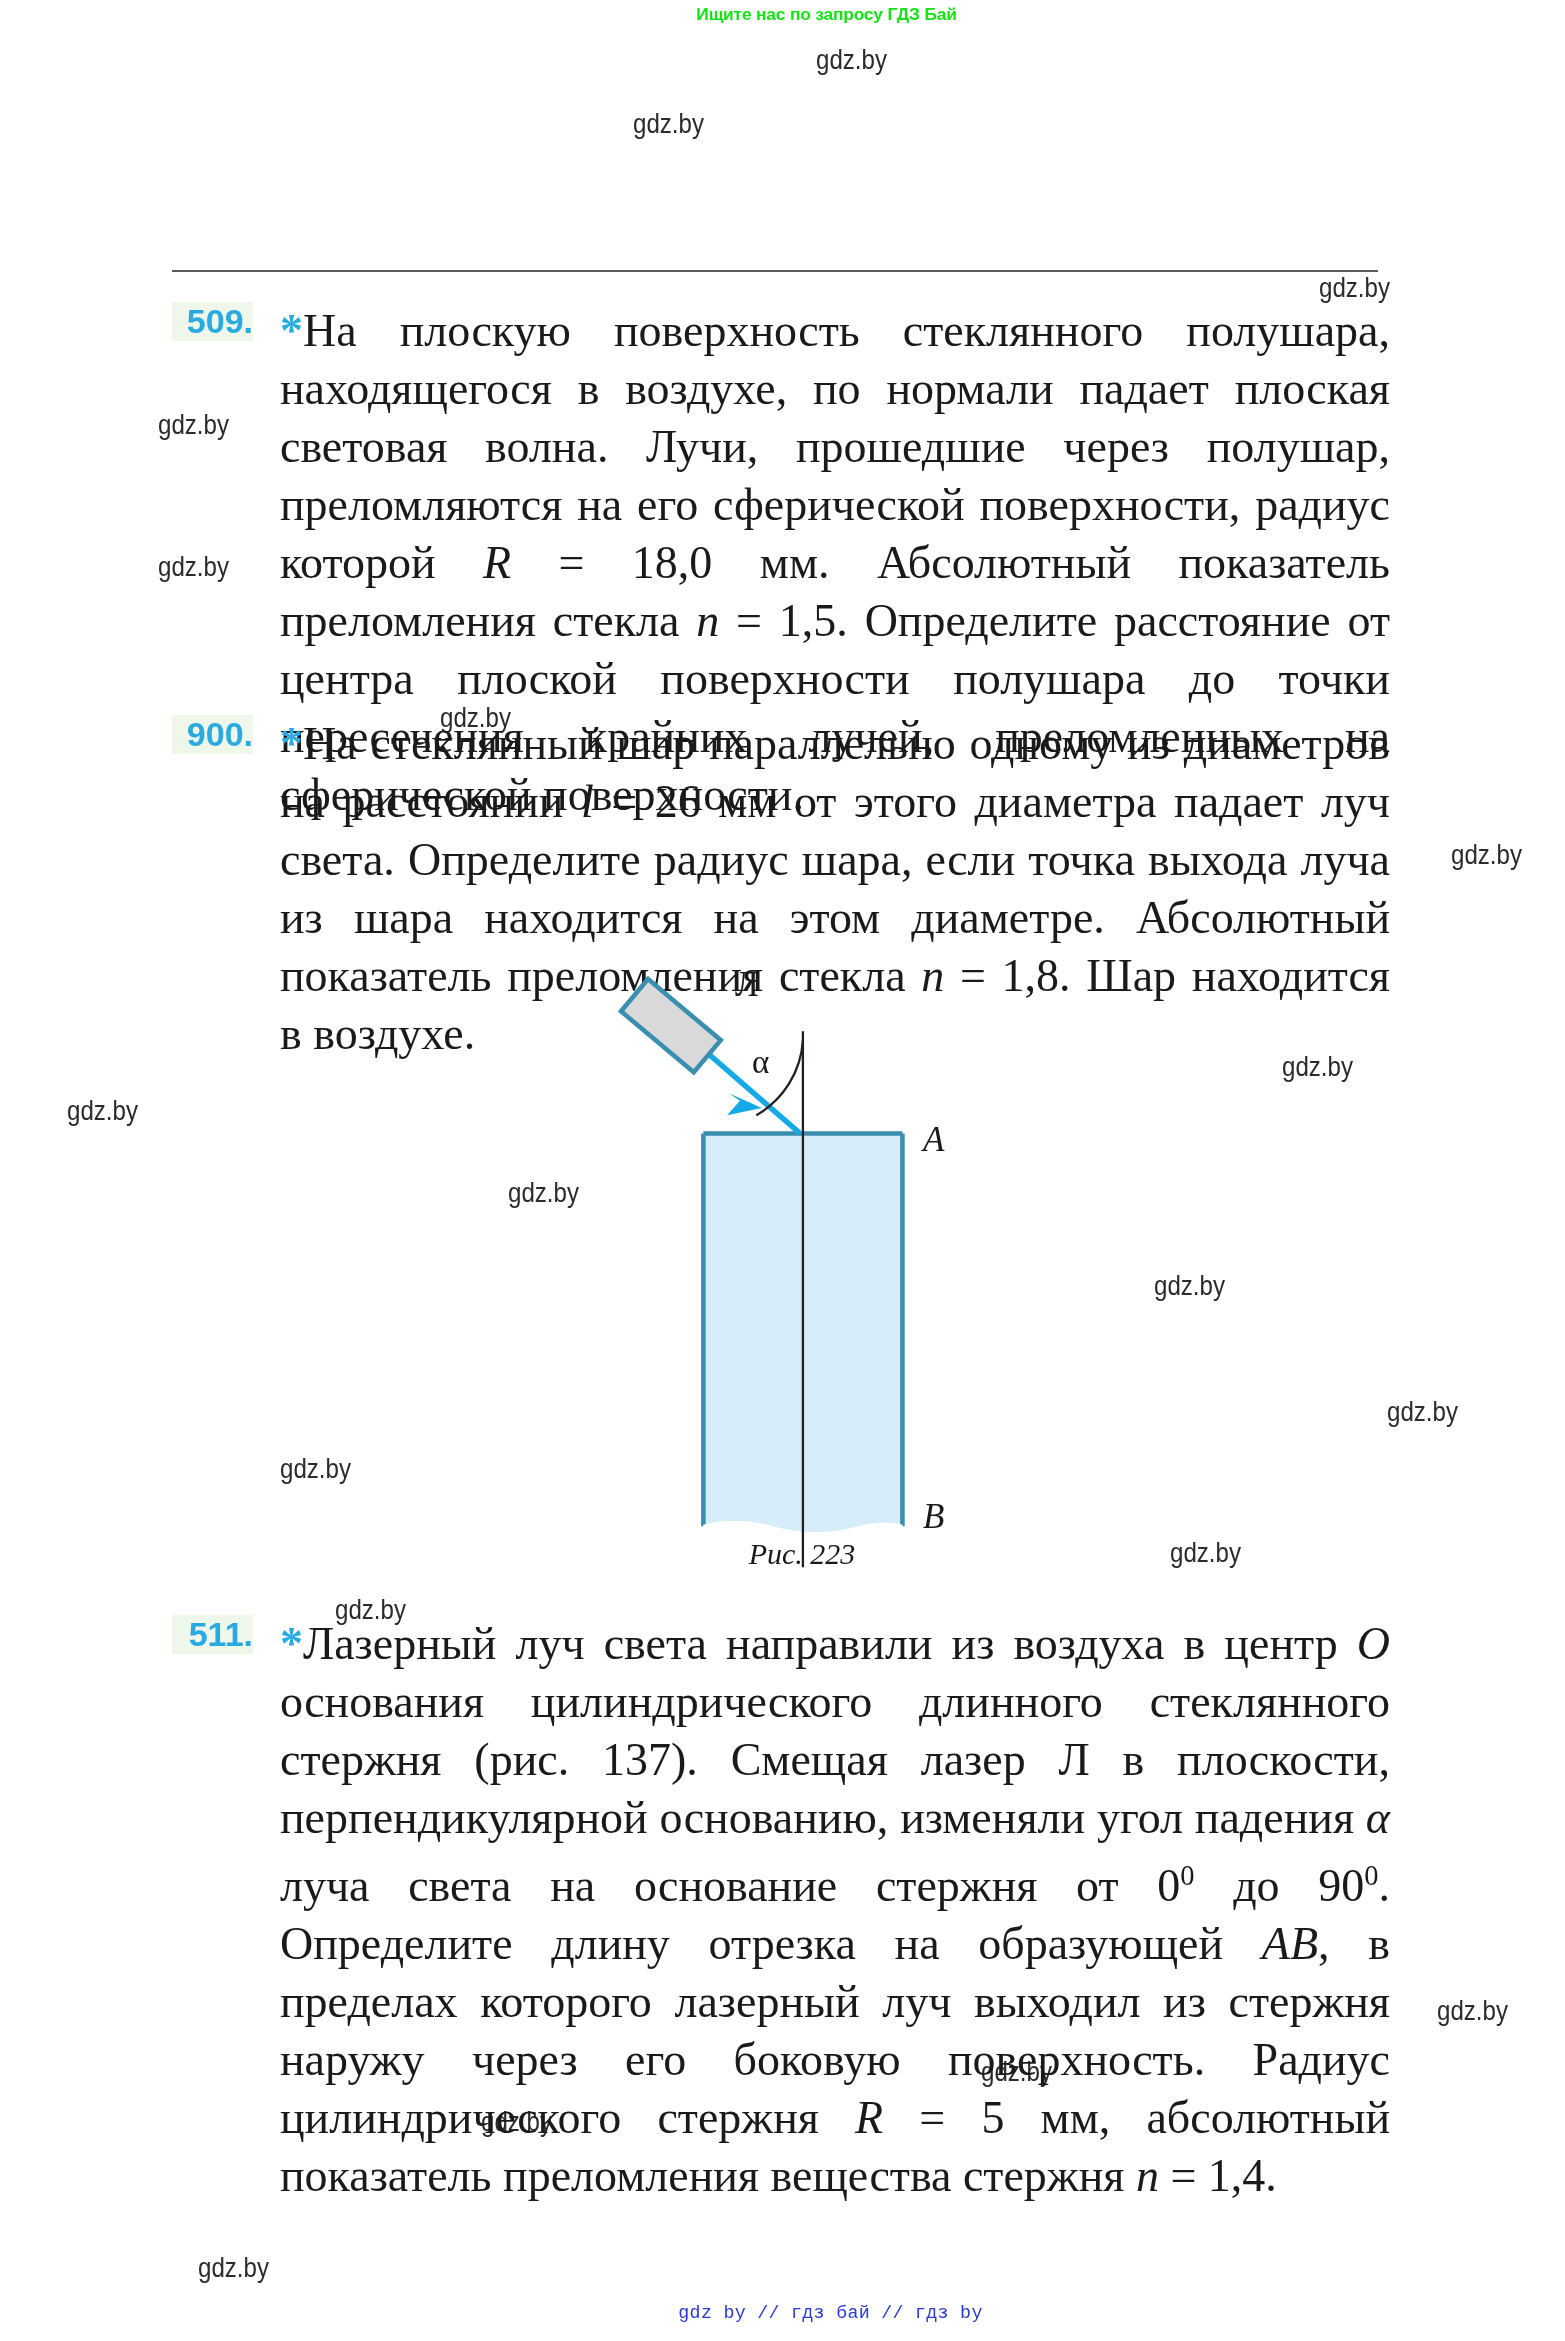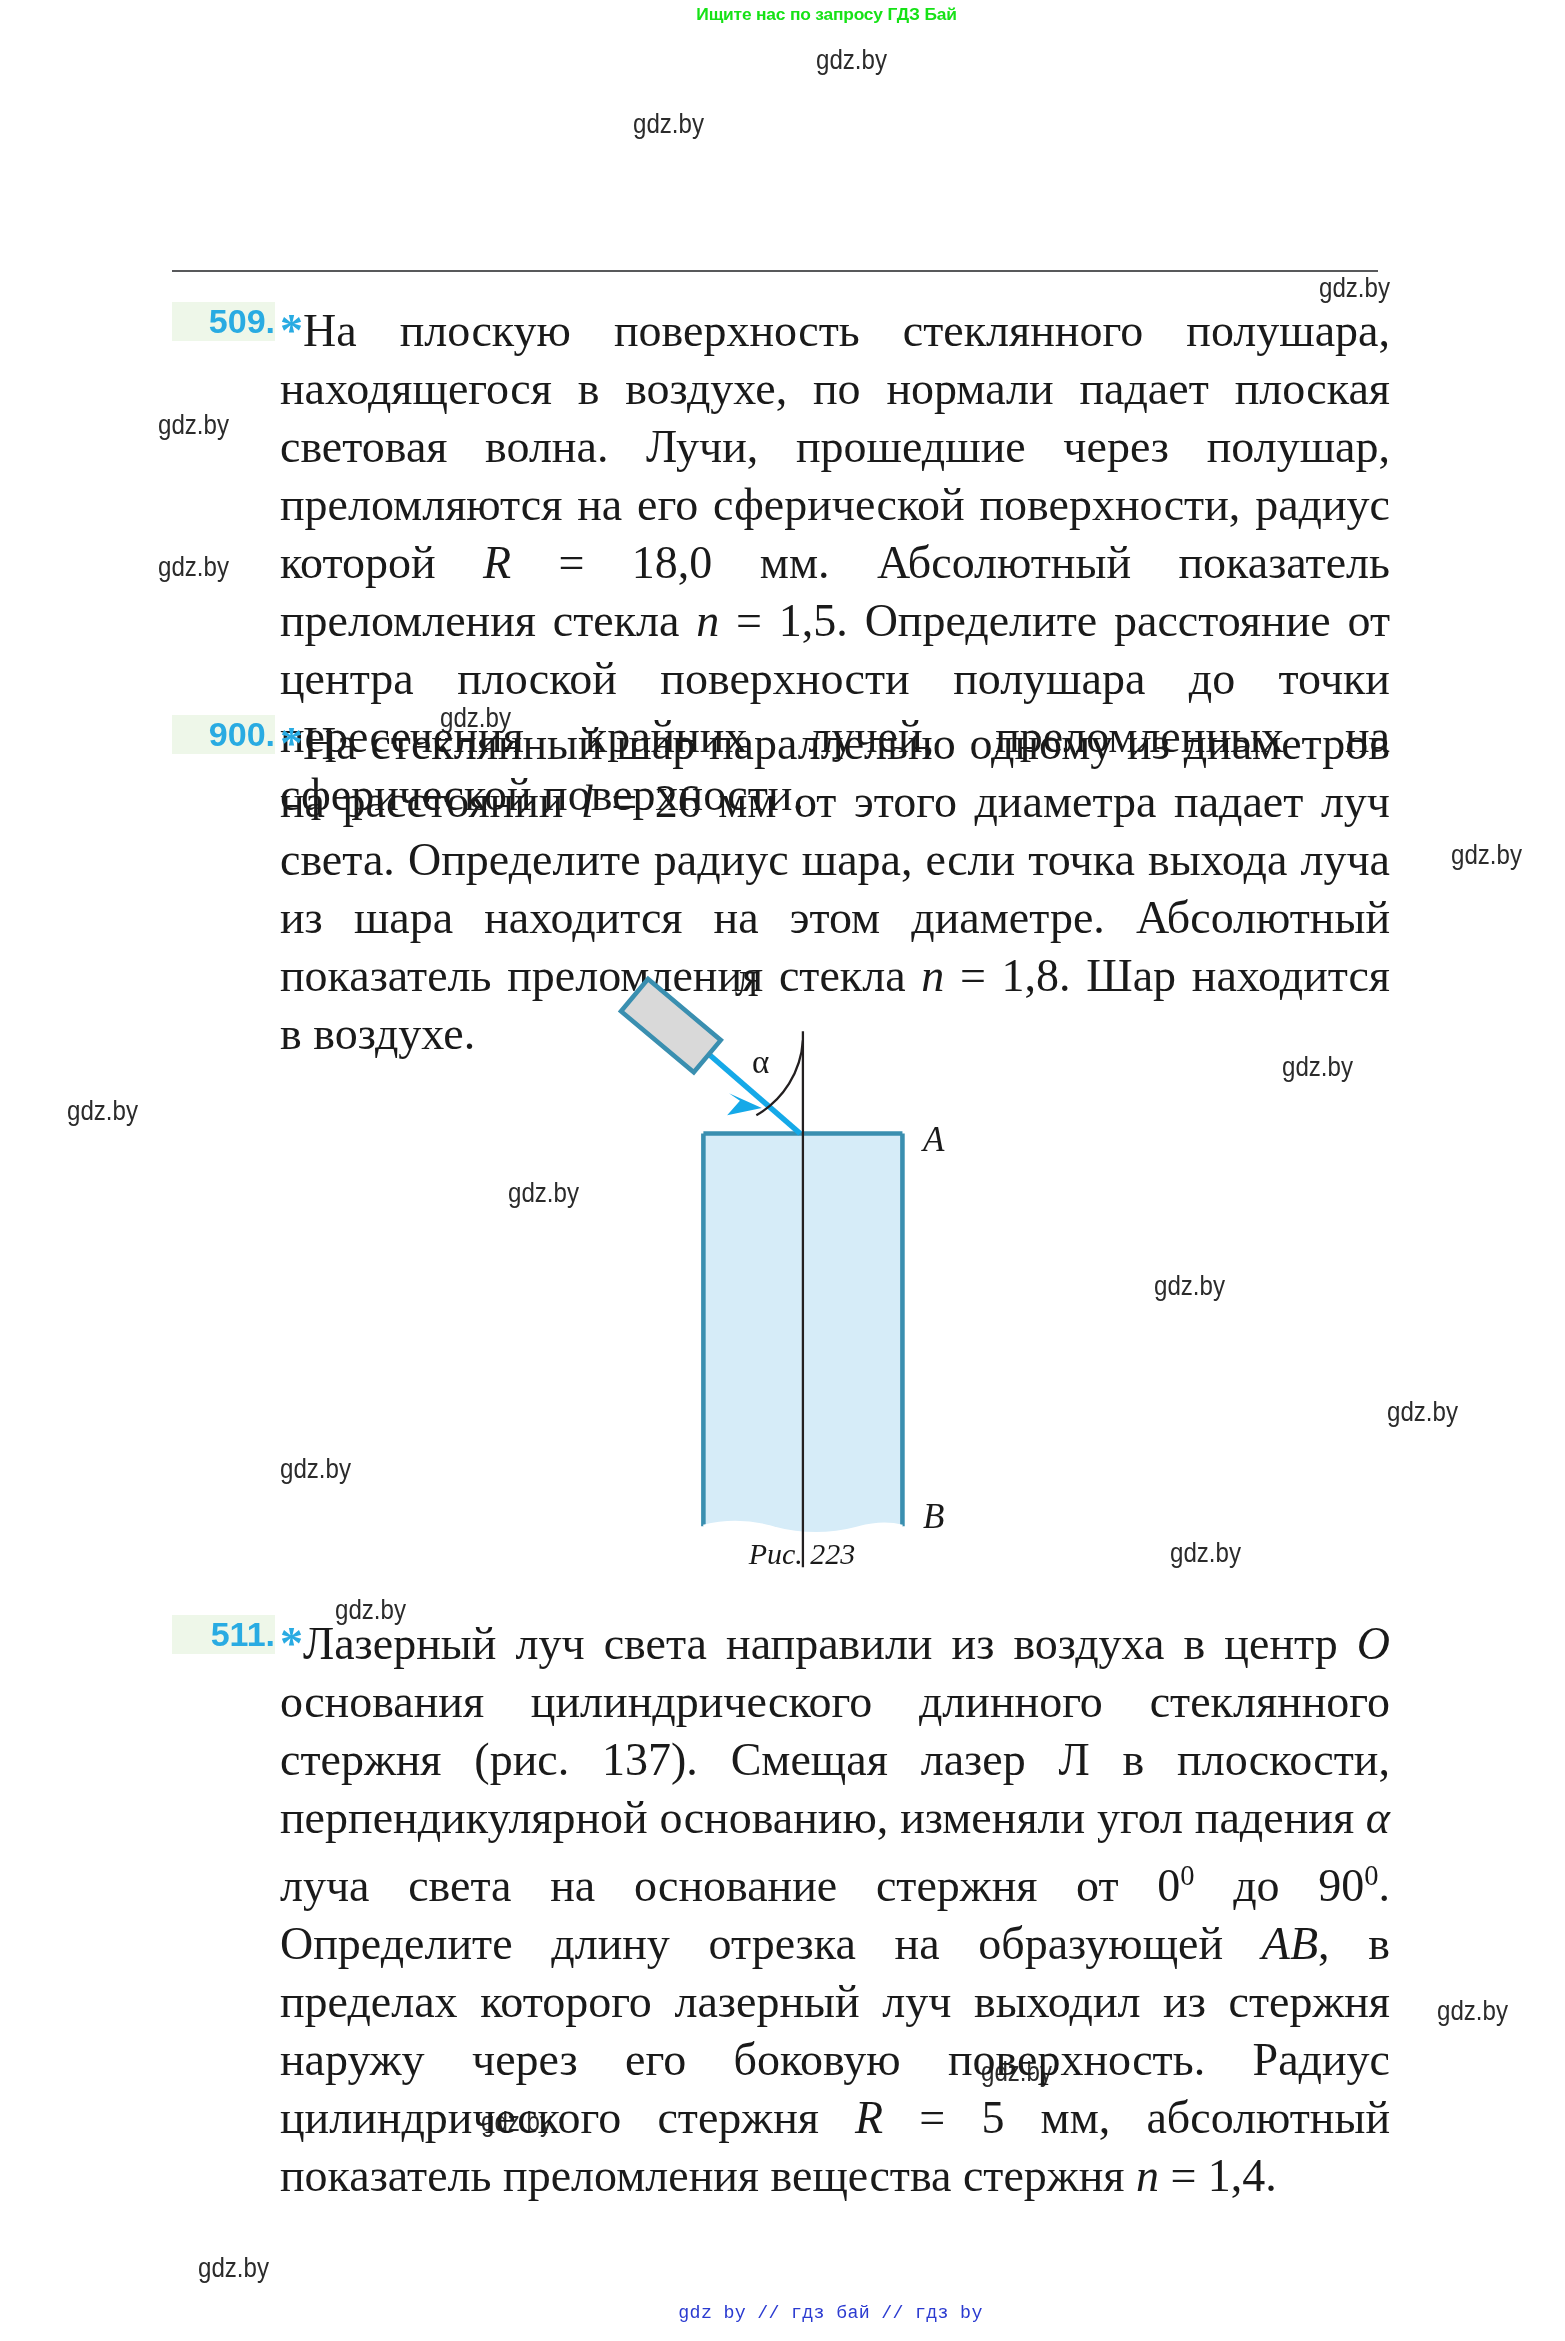--- a/index.html
+++ b/index.html
@@ -77,21 +77,21 @@
 
   
   .problem {
     position: absolute;
     display: block;
   }
   .pnum {
     position: absolute;
     left: 0;
     top: 0;
-    width: 103px;
+    width: 81px;
     text-align: right;
     font-family: "Liberation Sans", sans-serif;
     font-size: 34px;
     font-weight: 700;
     color: #29abe2;
     background: #eef7e9;
   }
   .ptext {
     margin-left: 108px;
     width: 1110px;

